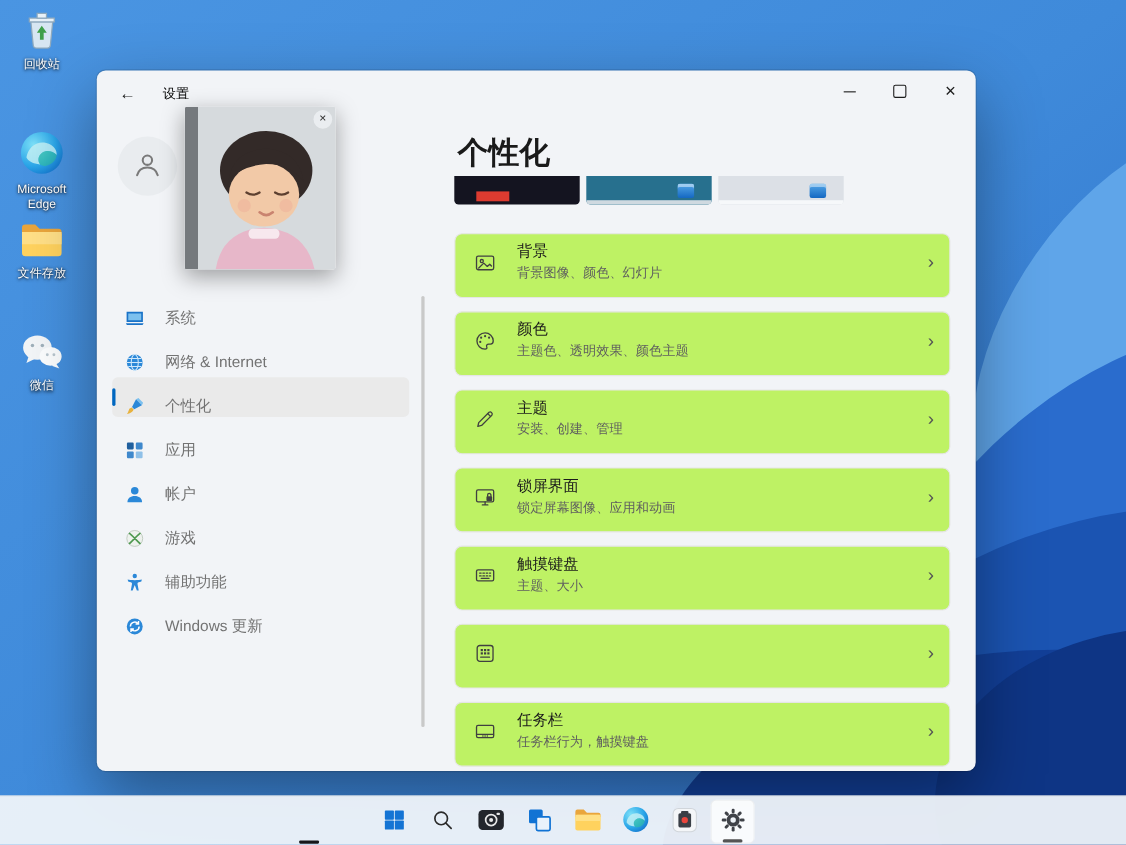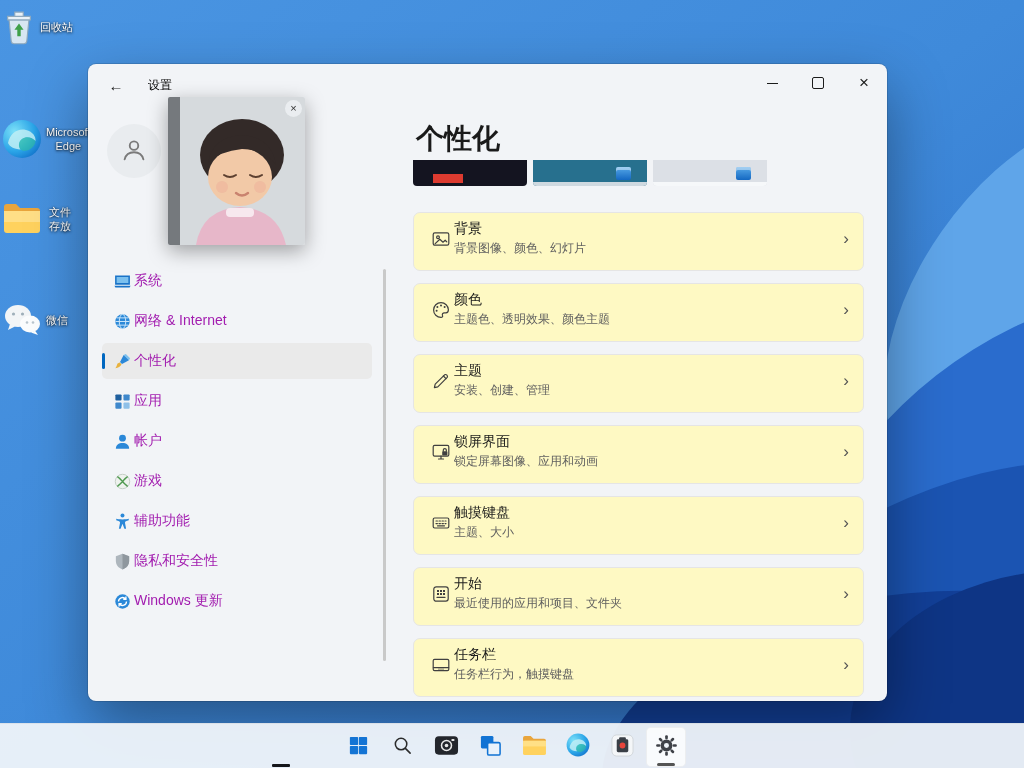--- a/index.html
+++ b/index.html
@@ -4,21 +4,21 @@
 <style>
   html,body{margin:0;padding:0}
   body{
     width:1024px;height:768px;overflow:hidden;position:relative;
     font-family:"Liberation Sans","DejaVu Sans",sans-serif;
     background:#3c86d8;
   }
   
   .wallpaper{position:absolute;left:0;top:0}
   .desk-icon{
-    position:absolute;left:2px;width:72px;display:flex;flex-direction:row;
+    position:absolute;left:2px;width:72px;display:flex;flex-direction:column;
     align-items:center;gap:4px;color:#fff;font-size:11px;text-align:center;
     text-shadow:0 1px 3px rgba(0,0,0,.85),0 0 2px rgba(0,0,0,.5);cursor:default;
   }
   .desk-icon .dlabel{line-height:1.25}
   
   .win{
     position:absolute;left:88px;top:64px;width:799px;height:637px;
     background:#f2f4f7;border-radius:8px;overflow:hidden;
     box-shadow:0 24px 60px rgba(0,0,0,.38),0 0 0 1px rgba(0,0,0,.12);
   }
@@ -29,40 +29,40 @@
   .cap-btn{width:46px;height:38px;display:flex;align-items:center;justify-content:center;background:transparent;border:none;padding:0;color:#1b1b1b}
   .cap-min-glyph{display:block;width:11px;height:1px;background:#1b1b1b}
   .cap-max-glyph{display:block;width:10px;height:10px;border:1px solid #1b1b1b;border-radius:2px}
   .cap-close{font-size:17px}
   
   .avatar{position:absolute;left:19px;top:60px;width:54px;height:54px;border-radius:50%;background:#e9ecef;border:none;display:flex;align-items:center;justify-content:center;padding:0}
   .search-box{position:absolute;left:16px;top:144px;width:264px;height:30px;background:#fff;border:1px solid #e3e3e3;border-bottom-color:#878787;border-radius:4px;display:flex;align-items:center;padding:0 10px;box-sizing:border-box}
   .search-input{flex:1;border:none;outline:none;font-size:12.5px;background:transparent;color:#1b1b1b;font-family:inherit;min-width:0}
   .search-input::placeholder{color:#616161}
   .nav{position:absolute;left:14px;top:199px;width:270px}
-  .nav-item{height:36px;margin-bottom:4px;display:flex;align-items:center;gap:2px;padding:0 10px;border-radius:5px;font-size:14px;color:#a21caf;position:relative;cursor:default}
+  .nav-item{height:36px;margin-bottom:4px;display:flex;align-items:flex-end;gap:18px;padding:0 10px;border-radius:5px;font-size:14px;color:#737373;position:relative;cursor:default}
   .nav-item.selected{background:#eaeaea}
   .nav-item.selected::before{content:"";position:absolute;left:0;top:10px;bottom:10px;width:3px;border-radius:3px;background:#0067c0}
   .nicon{width:20px;height:20px;display:flex;align-items:center;justify-content:center}
   .nicon svg{width:19px;height:19px}
   .side-scroll{position:absolute;left:295px;top:205px;width:3px;height:392px;background:#c9c9c9;border-radius:2px}
   
   .page-title{position:absolute;left:328px;top:56px;font-size:28px;font-weight:600;color:#1a1a1a;margin:0}
   .themes{position:absolute;left:325px;top:96px;width:451px;display:flex;gap:6px}
   .theme{width:114px;height:26px;border-radius:0 0 4px 4px;position:relative;overflow:hidden;border:none;padding:0}
   .theme-dark{background:#141420}
   .theme-blue{background:#27708e}
   .theme-light{background:#dce0e6}
   .tred{position:absolute;left:20px;bottom:3px;width:30px;height:9px;background:#dd3b30}
   .tbar{position:absolute;left:0;right:0;bottom:0;height:4px}
   .theme-blue .tbar{background:#cfd9e0}
   .theme-light .tbar{background:#f6f8fa}
   .tglyph{position:absolute;right:16px;bottom:6px;width:15px;height:13px;border-radius:2px;background:linear-gradient(#56a8e8,#1468c2);box-shadow:inset 0 3px 0 rgba(255,255,255,.45)}
   .cards{position:absolute;left:325px;top:148px;width:451px;display:flex;flex-direction:column;gap:12px}
-  .card{height:59px;background:#fef9c3;border:1px solid #e5e5e5;border-radius:7px;display:flex;align-items:center;padding:0 14px 6px 16px;box-sizing:border-box;gap:2px;cursor:default;flex:none}
+  .card{height:59px;background:#bef264;border:1px solid #e5e5e5;border-radius:7px;display:flex;align-items:center;padding:0 14px 6px 16px;box-sizing:border-box;gap:18px;cursor:default;flex:none}
   .cicon{width:22px;display:flex;align-items:center;justify-content:center}
   .cicon svg{width:20px;height:20px}
   .card-text{display:flex;flex-direction:column;gap:2px}
   .card-title{font-size:14px;color:#1b1b1b}
   .card-sub{font-size:12px;color:#5f5f5f}
   .chev{margin-left:auto;font-size:17px;color:#555}
   
   .photo{position:absolute;left:168px;top:97px;width:137px;height:148px;border-radius:2px;overflow:hidden;box-shadow:0 6px 20px rgba(0,0,0,.35)}
   .photo-close{position:absolute;right:3px;top:3px;width:17px;height:17px;border-radius:50%;background:rgba(236,239,241,.92);border:none;font-size:11px;line-height:1;color:#333;display:flex;align-items:center;justify-content:center;padding:0}
   
@@ -249,29 +249,20 @@
     <div class="nav-item">
       <span class="nicon">
         <svg viewBox="0 0 20 20">
             <circle cx="10" cy="3.8" r="2.1" fill="#2b88d8"></circle>
             <path d="M3.2 7.2 C5.8 8 14.2 8 16.8 7.2 L16.3 9 C14.2 9.6 12.6 9.7 12.6 11.2 L13.8 17.6 H12 L10 12.4 L8 17.6 H6.2 L7.4 11.2 C7.4 9.7 5.8 9.6 3.7 9 Z" fill="#2b88d8"></path>
           </svg>
       </span>
       <span>辅助功能</span>
     </div>
 
-    <div class="nav-item">
-      <span class="nicon">
-        <svg viewBox="0 0 20 20">
-            <path d="M10 1.8 L17 4.4 V9.2 C17 13.8 14.2 16.8 10 18.4 C5.8 16.8 3 13.8 3 9.2 V4.4 Z" fill="#aeb6bd"></path>
-            <path d="M10 1.8 L17 4.4 V9.2 C17 13.8 14.2 16.8 10 18.4 Z" fill="#8f979e"></path>
-          </svg>
-      </span>
-      <span>隐私和安全性</span>
-    </div>
 
     <div class="nav-item">
       <span class="nicon">
         <svg viewBox="0 0 20 20">
             <circle cx="10" cy="10" r="7.6" fill="#2b88d8"></circle>
             <path d="M5.8 10 a4.2 4.2 0 0 1 7.4 -2.7 M13.6 4.8 V7.6 H10.8 M14.2 10 a4.2 4.2 0 0 1 -7.4 2.7 M6.4 15.2 V12.4 H9.2" fill="none" stroke="#fff" stroke-width="1.4"></path>
           </svg>
       </span>
       <span>Windows 更新</span>
     </div>
@@ -393,24 +384,20 @@
                 <rect x="6" y="6" width="2" height="2"></rect>
                 <rect x="9" y="6" width="2" height="2"></rect>
                 <rect x="12" y="6" width="2" height="2"></rect>
                 <rect x="6" y="9" width="2" height="2"></rect>
                 <rect x="9" y="9" width="2" height="2"></rect>
                 <rect x="12" y="9" width="2" height="2"></rect>
               </g>
               <path d="M6 13.4 h8"></path>
             </g>
           </svg>
-      </span>
-      <span class="card-text">
-        <span class="card-title">开始</span>
-        <span class="card-sub">最近使用的应用和项目、文件夹</span>
       </span>
       <span class="chev">›</span>
     </div>
 
     <div class="card">
       <span class="cicon">
         <svg viewBox="0 0 20 20">
             <g stroke="#404040" fill="none" stroke-width="1.2" stroke-linecap="round" stroke-linejoin="round">
               <rect x="2.2" y="4.4" width="15.6" height="11.2" rx="1.4"></rect>
               <path d="M2.4 12.6 h15.2"></path>

